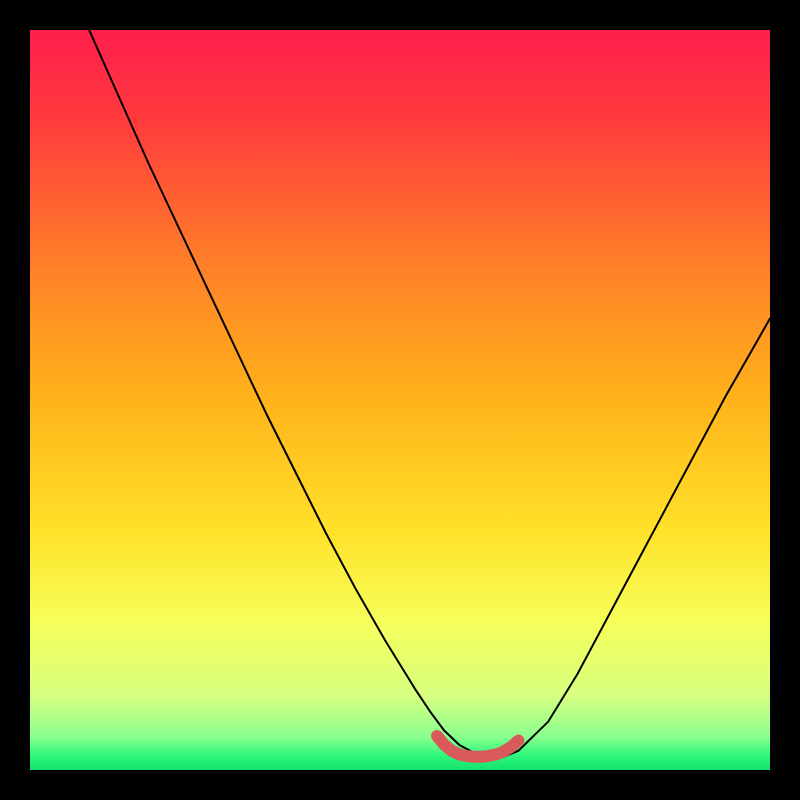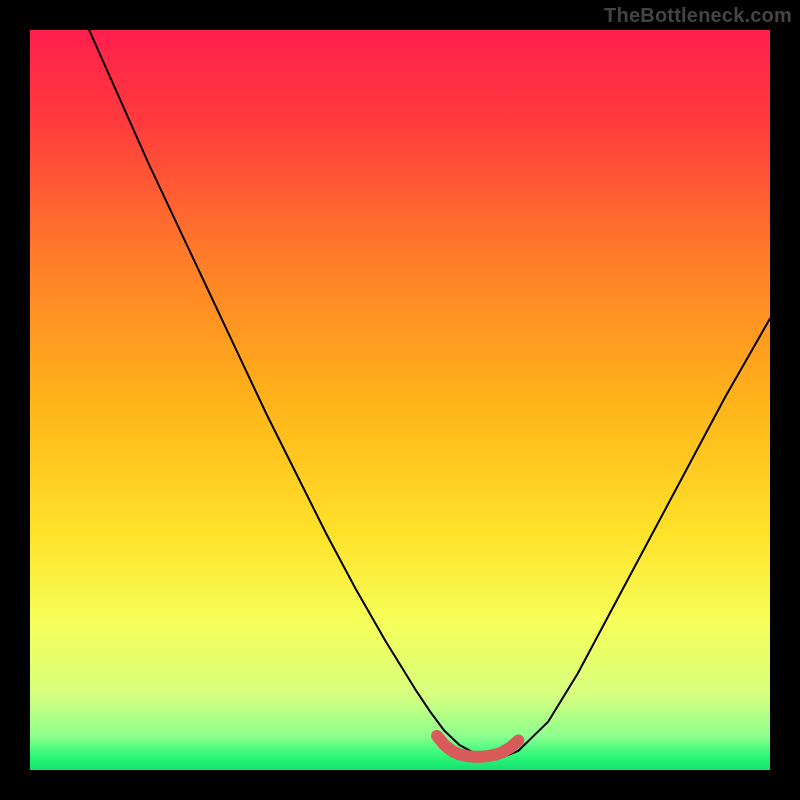--- a/index.html
+++ b/index.html
@@ -39,21 +39,20 @@
     left: 0;
     top: 0;
     width: 740px;
     height: 740px;
   }
 </style>
 </head>
 <body>
 
 <div class="stage">
-  <div class="watermark">TheBottleneck.com</div>
 
   <div class="plot">
     <svg class="bg-svg" viewBox="0 0 740 740" preserveAspectRatio="none">
       <defs>
         <linearGradient id="grad" x1="0" y1="0" x2="0" y2="1">
             <stop offset="0%" stop-color="#ff1f4d"></stop>
             <stop offset="12%" stop-color="#ff3a3d"></stop>
             <stop offset="30%" stop-color="#ff7a2a"></stop>
             <stop offset="50%" stop-color="#ffb31a"></stop>
             <stop offset="68%" stop-color="#ffe22a"></stop>

